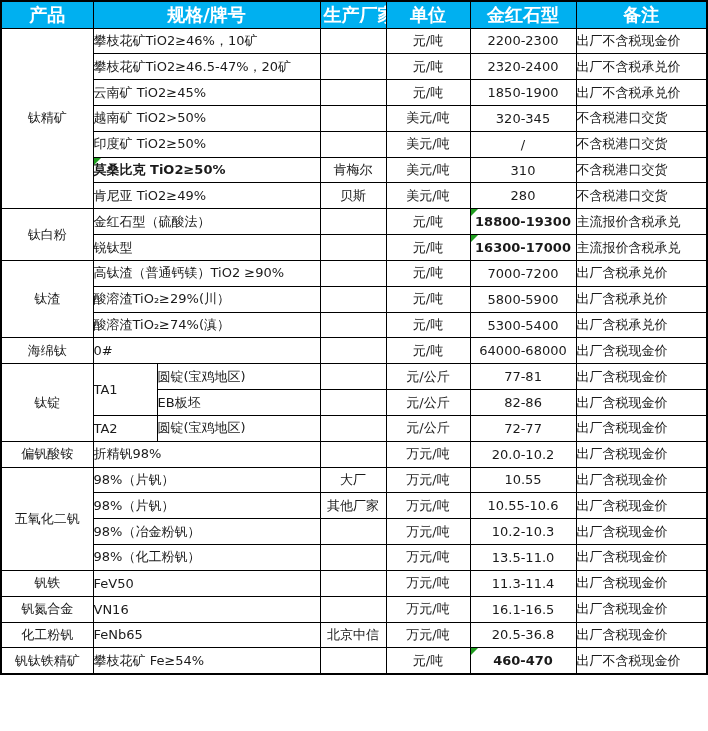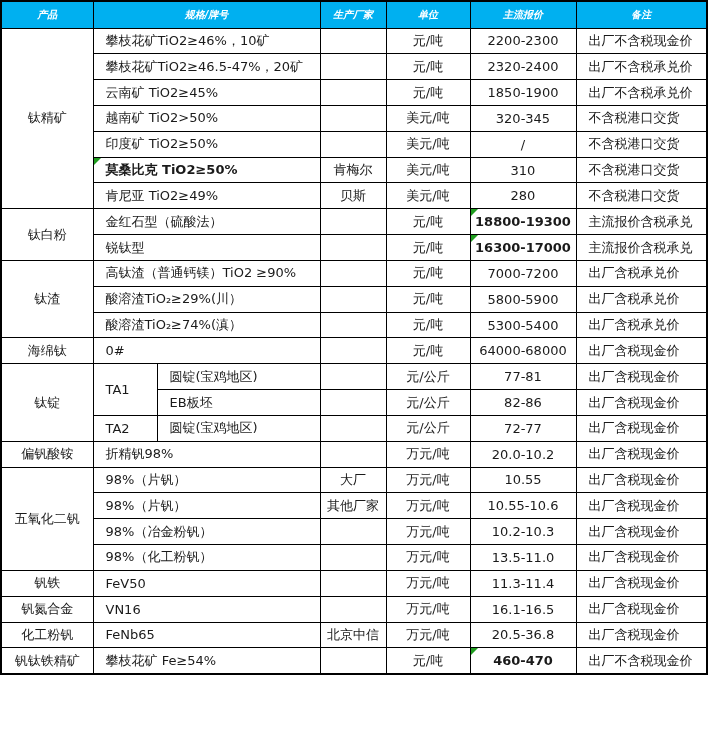--- a/index.html
+++ b/index.html
@@ -11,24 +11,24 @@
   }
   html,body{margin:0;padding:0;background:#FFFFFF;}
   body{width:708px;height:731px;overflow:hidden;
        font-family:"DejaVu Sans", sans-serif;}
   table.price{border-collapse:collapse;table-layout:fixed;width:706px;
        border:2px solid var(--border-color);margin:0;}
   th,td{border:1px solid var(--border-color);overflow:hidden;white-space:nowrap;
        font-size:13px;color:var(--cell-text);padding:0 3px;box-sizing:border-box;}
   thead tr{height:27px;}
   thead th{background:var(--header-bg);color:var(--header-text);
-       font-weight:bold;text-align:center;font-size:10px;font-style:italic;}
+       font-weight:bold;text-align:center;font-size:18px;}
   tbody tr{height:25.84px;}
   td.center{text-align:center;}
-  td.left{text-align:left;padding-left:12px;}
+  td.left{text-align:left;padding-left:0;}
   td.rel{position:relative;font-weight:bold;}
   .tri{position:absolute;left:0;top:0;width:0;height:0;
        border-top:7px solid var(--tri-color);border-right:7px solid transparent;}
 </style>
 </head>
 <body>
 
 <table class="price">
   <colgroup>
     <col style="width:92px">
@@ -38,21 +38,21 @@
     <col style="width:84px">
     <col style="width:106px">
     <col style="width:131px">
   </colgroup>
   <thead>
     <tr>
       <th>产品</th>
       <th colspan="2">规格/牌号</th>
       <th>生产厂家</th>
       <th>单位</th>
-      <th>主流报价</th>
+      <th>金红石型</th>
       <th>备注</th>
     </tr>
   </thead>
   <tbody id="tbody">
       <tr>
         <td class="center" rowspan="7"><span>钛精矿</span></td>
         <td class="left" colspan="2"><span>攀枝花矿TiO2≥46%，10矿</span></td>
         <td class="center"><span></span></td>
         <td class="center"><span>元/吨</span></td>
         <td class="center"><span>2200-2300</span></td>

